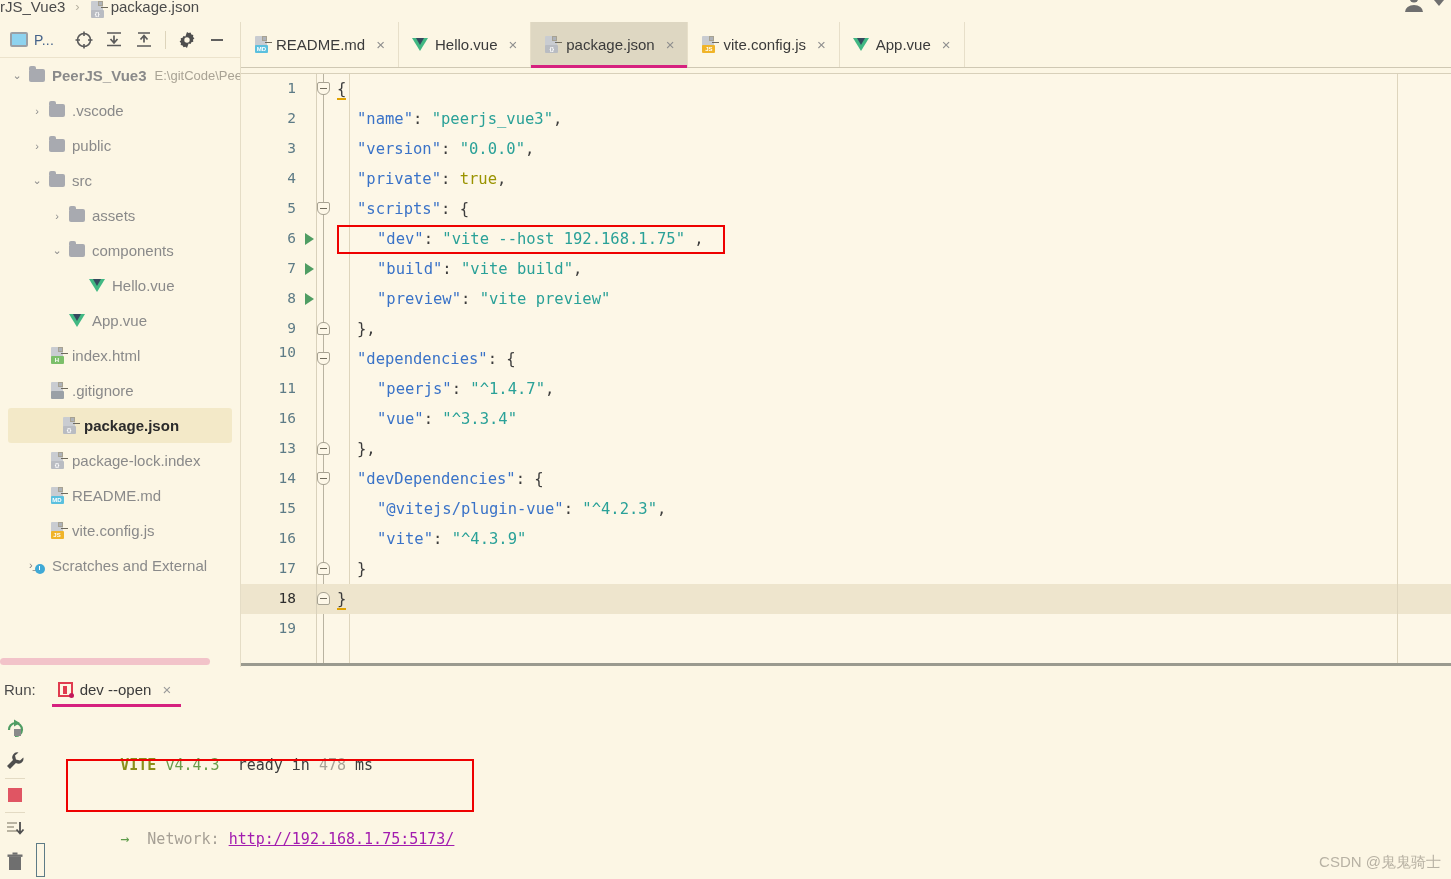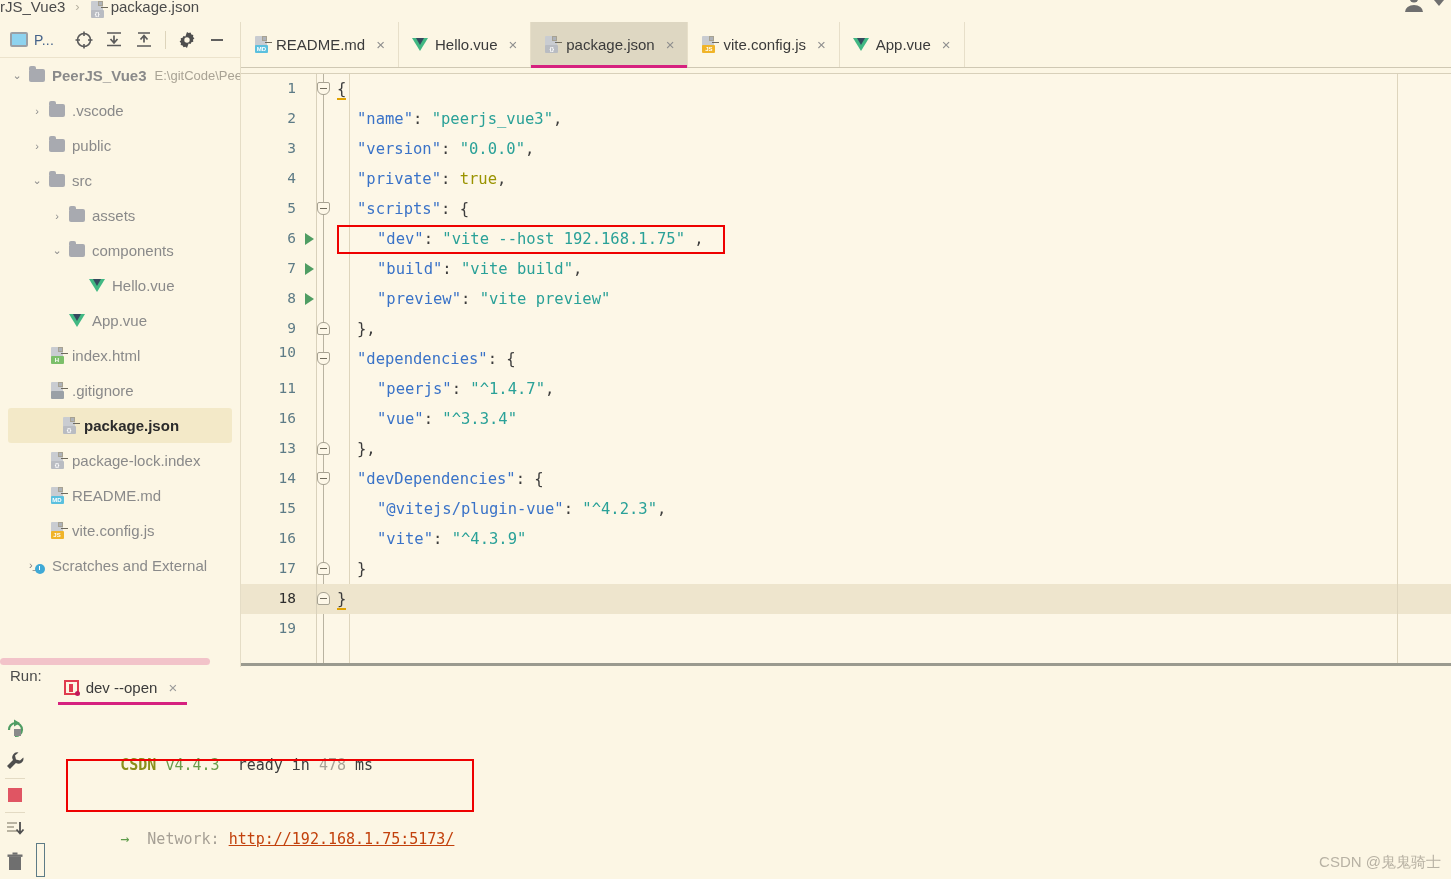--- a/index.html
+++ b/index.html
@@ -167,21 +167,21 @@
   }
 
   .ebottom {
     position: absolute; left: 0; right: 0; bottom: 0; height: 3px; background: #9a9a8f;
   }
 
   
   .run-panel {
     position: absolute; left: 0; top: 667px; right: 0; bottom: 0; background: #fcf6e4;
   }
-  .run-head { height: 44px; display: flex; padding-left: 10px; }
+  .run-head { height: 44px; display: flex; align-items: center; padding-left: 4px; }
   .run-label { font-size: 15px; color: #4b4b4b; margin-right: 16px; }
   .run-tab {
     position: relative; display: flex; align-items: center; gap: 7px;
     padding: 0 10px 0 6px; height: 40px; font-size: 15px; color: #3b3b3b; cursor: pointer;
   }
   .run-tab::after { content:""; position:absolute; left:0; right:0; bottom:2px; height:3px; background:#d6217f; }
   .run-tab .tclose { color:#9a9a9a; margin-left:4px; }
   .run-cfg-ic { position:relative; width:15px; height:15px; border:2px solid #e03b4e; }
   .run-cfg-ic::before { content:""; position:absolute; left:3px; top:2px; width:4px; height:8px; background:#e03b4e; }
   .run-cfg-ic::after { content:""; position:absolute; right:-3px; bottom:-3px; width:5px; height:5px;
@@ -199,21 +199,21 @@
     font-family: "DejaVu Sans Mono", monospace; font-size: 15px; color: #3c3c3c;
     padding-top: 6px;
   }
   .cline { height: 32px; line-height: 32px; white-space: pre; padding-left: 18px; }
   .c-vite { color: #8a8f1a; font-weight: 700; }
   .c-ver { color: #6a9c4a; }
   .c-txt { color: #3c3c3c; }
   .c-dim { color: #a8a296; }
   .c-arrow { color: #5e9c4a; }
   .c-lab { color: #a6a095; }
-  .c-link { color: #c2410c; text-decoration: underline; cursor: pointer; }
+  .c-link { color: #a21caf; text-decoration: underline; cursor: pointer; }
   .c-key { color: #7fae6a; }
 
   .watermark {
     position: absolute; right: 10px; bottom: 7px; font-size: 15px; color: #b8b2a4;
     font-family: "Liberation Sans", sans-serif;
   }
 
   .bottom-caretbox {
     position:absolute; left:36px; bottom:2px; width:9px; height:34px;
     border:1px solid #5d7b86;
@@ -617,21 +617,21 @@
         <svg width="20" height="20" viewBox="0 0 20 20">
           <rect x="4" y="5" width="12" height="13" fill="#6f6f6f"></rect>
           <rect x="2.5" y="2.5" width="15" height="2.4" fill="#6f6f6f"></rect>
           <rect x="7.5" y="0.5" width="5" height="2.2" fill="#6f6f6f"></rect>
         </svg>
       </div>
     </div>
 
     <div class="console">
       <div class="cline">
-        <span class="c-vite">CSDN</span><span> </span><span class="c-ver">v4.4.3</span><span>  </span><span class="c-txt">ready in</span><span> </span><span class="c-dim">478</span><span> </span><span class="c-txt">ms</span>
+        <span class="c-vite">VITE</span><span> </span><span class="c-ver">v4.4.3</span><span>  </span><span class="c-txt">ready in</span><span> </span><span class="c-dim">478</span><span> </span><span class="c-txt">ms</span>
       </div>
       <div class="cline" style="height:46px;line-height:60px">
         <span class="c-arrow">→</span><span>  </span><span class="c-lab">Network:</span><span> </span><span class="c-link">http://192.168.1.75:5173/</span>
       </div>
     </div>
 
     <div class="hl-box" style="left:66px; top:92px; width:408px; height:53px;"></div>
 
     <div class="bottom-caretbox"></div>
   </div>

